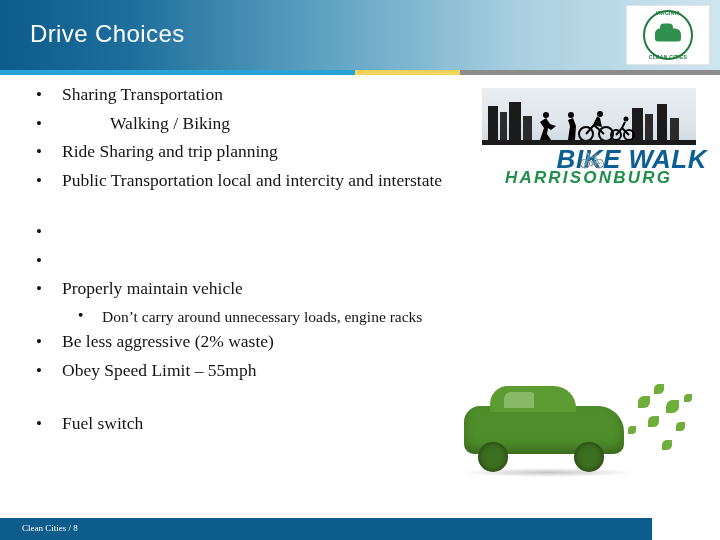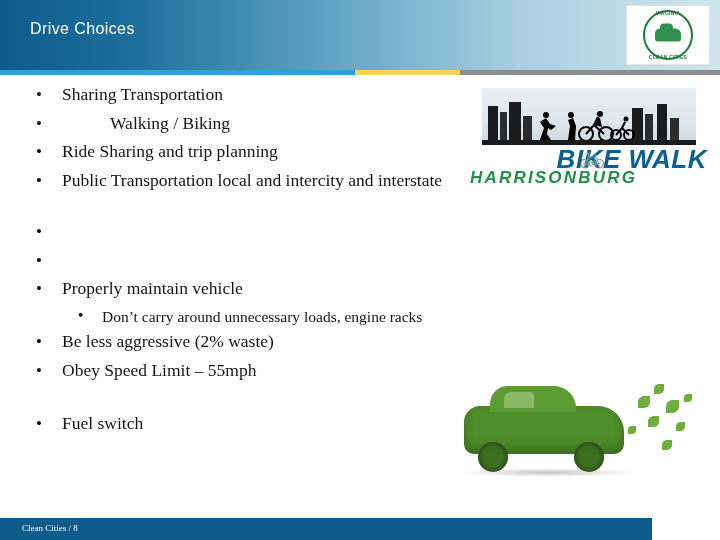--- a/index.html
+++ b/index.html
@@ -26,21 +26,21 @@
     left: 0; top: 0;
     width: 720px;
     height: 70px;
     background: linear-gradient(to right, #0d5c8c 0%, #1d6e9c 18%, #66a8c6 48%, #a9cfe0 72%, #cfe5ef 100%);
   }
   .header-title {
     position: absolute;
     left: 30px;
     top: 20px;
     font-family: "Liberation Sans", sans-serif;
-    font-size: 16px;
+    font-size: 24px;
     color: #ffffff;
     letter-spacing: 0.4px;
   }
   .header-rule {
     position: absolute;
     left: 0; top: 70px;
     width: 720px;
     height: 5px;
     background: #8d8d8d;
   }
@@ -202,21 +202,21 @@
     font-weight: bold;
     font-style: italic;
     color: #0b5f93;
     letter-spacing: 0.5px;
     white-space: nowrap;
   }
   .bw-sub {
     position: absolute;
     left: 0; top: 80px;
     width: 237px;
-    text-align: left;
+    text-align: center;
     font-family: "Liberation Sans", sans-serif;
     font-size: 17px;
     font-weight: bold;
     font-style: italic;
     color: #1f8f4a;
     letter-spacing: 2.2px;
     white-space: nowrap;
   }
   .bw-bikeglyph {
     position: absolute;

